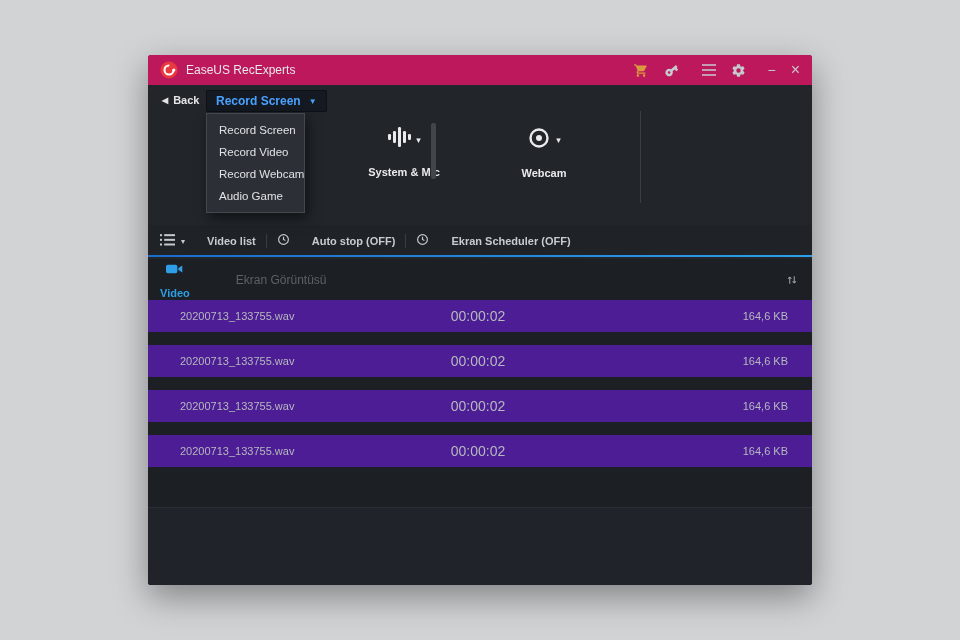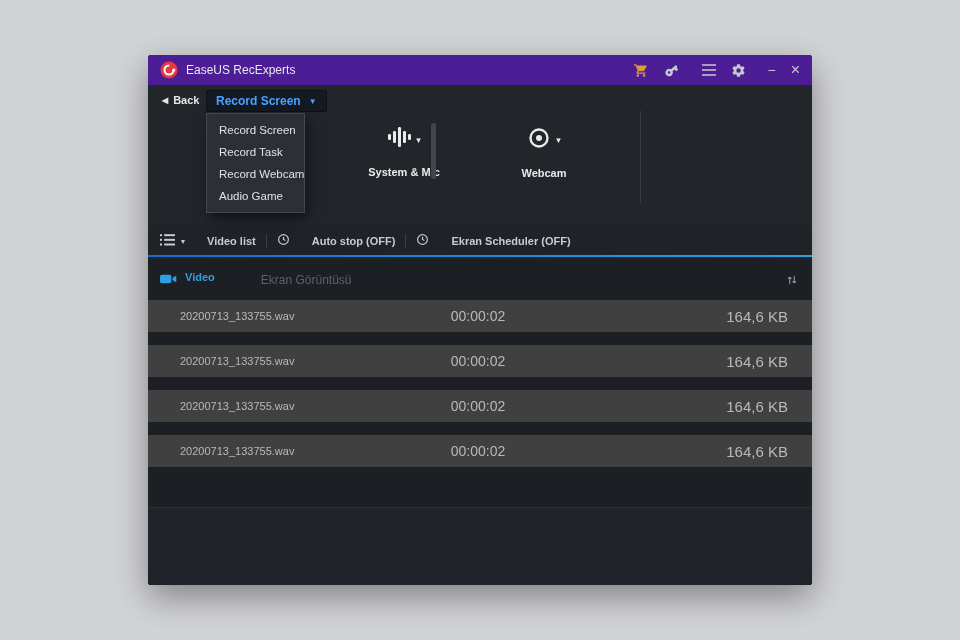--- a/index.html
+++ b/index.html
@@ -11,21 +11,21 @@
     overflow:hidden;
   }
   .window {
     position:absolute; left:148px; top:55px; width:664px; height:530px;
     background:#22262b; box-shadow:0 12px 34px rgba(0,0,0,.38);
     border-radius:3px; overflow:hidden;
   }
 
   
   .titlebar {
-    height:30px; background:#4c1d95; display:flex; align-items:center;
+    height:30px; background:#be185d; display:flex; align-items:center;
     padding:0 12px; gap:8px;
   }
   .title-text { color:#e7e9eb; font-size:12px; }
   .win-icons { margin-left:auto; display:flex; align-items:center; gap:15px; }
   .win-icons .glyph { color:#c6c9cd; font-size:14px; line-height:1; cursor:default; }
   .icon-btn { display:flex; align-items:center; justify-content:center; }
 
   
   .topsec { position:relative; height:140px; background:#22262b; }
   .back-btn {
@@ -84,35 +84,35 @@
   .tb-label { font-size:11px; font-weight:600; color:#c8cbcf;margin-left:16px; }
   .tb-div { width:1px; height:14px; background:#3a3e43; margin:0 10px; }
   .tiny-caret { font-size:8px; color:#c6c9cd; }
 
   
   .listarea { position:absolute; top:204px; left:0; right:0; bottom:0; background:#1c1f23; }
   .list-header {
     position:absolute; top:8px; left:12px; right:14px; height:26px;
     display:flex; align-items:center;
   }
-  .video-tab { display:flex; gap:8px; }
+  .video-tab { display:flex; align-items:center; gap:8px;flex-direction:column; }
   .video-tab .lbl { color:#2e9fe6; font-size:11px; font-weight:bold; }
   .shot-tab { margin-left:46px; color:#5d6267; font-size:12px; }
   .sort-btn { margin-left:auto; display:flex; align-items:center; }
 
   .file-row {
-    position:absolute; left:0; right:0; height:32px; background:#404040;
+    position:absolute; left:0; right:0; height:32px; background:#4c1d95;
     display:flex; align-items:center; padding:0 24px 0 32px;
   }
   .file-row .fname { font-size:11px; color:#b6b9bd; }
   .file-row .fdur {
     position:absolute; left:288px; width:84px; text-align:center;
     font-size:14px; color:#b6b9bd;
   }
-  .file-row .fsize { margin-left:auto; font-size:15px; color:#b6b9bd; }
+  .file-row .fsize { margin-left:auto; font-size:11px; color:#b6b9bd; }
   #row0 { top:41px; } #row1 { top:86px; } #row2 { top:131px; } #row3 { top:176px; }
 
   .bottom-strip {
     position:absolute; top:248px; left:0; right:0; bottom:0;
     background:#202329; border-top:1px solid #2a2d32;
   }
 </style>
 </head>
 <body>
 
@@ -161,21 +161,21 @@
       <span>Back</span>
     </div>
 
     <div class="mode-btn">
       <span>Record Screen</span>
       <span class="dd">▼</span>
     </div>
 
     <div class="dropdown-menu">
       <div class="menu-item">Record Screen</div>
-      <div class="menu-item">Record Task</div>
+      <div class="menu-item">Record Video</div>
       <div class="menu-item">Record Webcam</div>
       <div class="menu-item">Audio Game</div>
     </div>
 
     <div class="src-group" id="sysmic">
       <div class="cluster">
         <span>
           <svg width="24" height="24" viewBox="0 0 24 24">
               <g fill="#e8eaec">
                 <rect x="1" y="9" width="3" height="6" rx="1.2"></rect>

